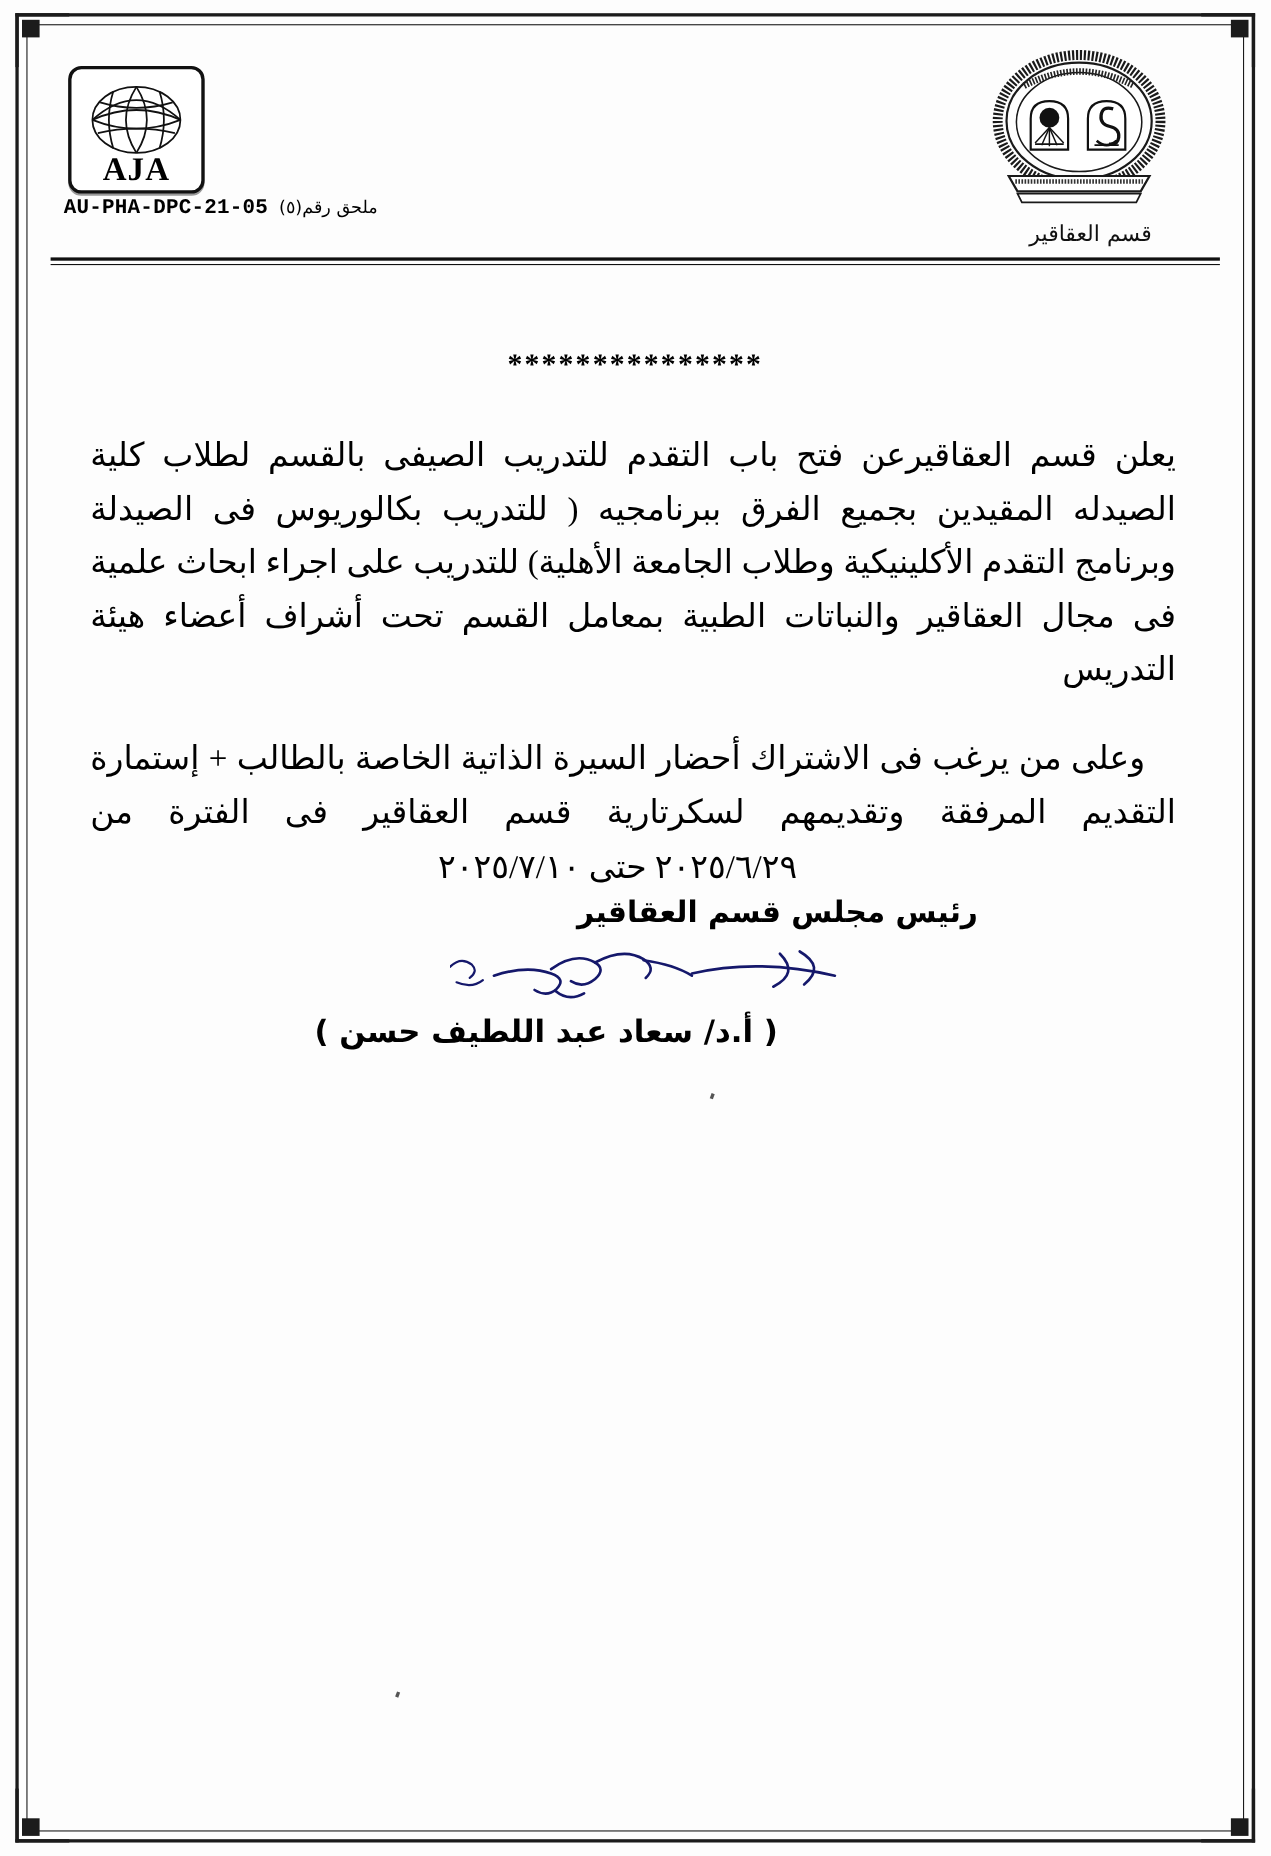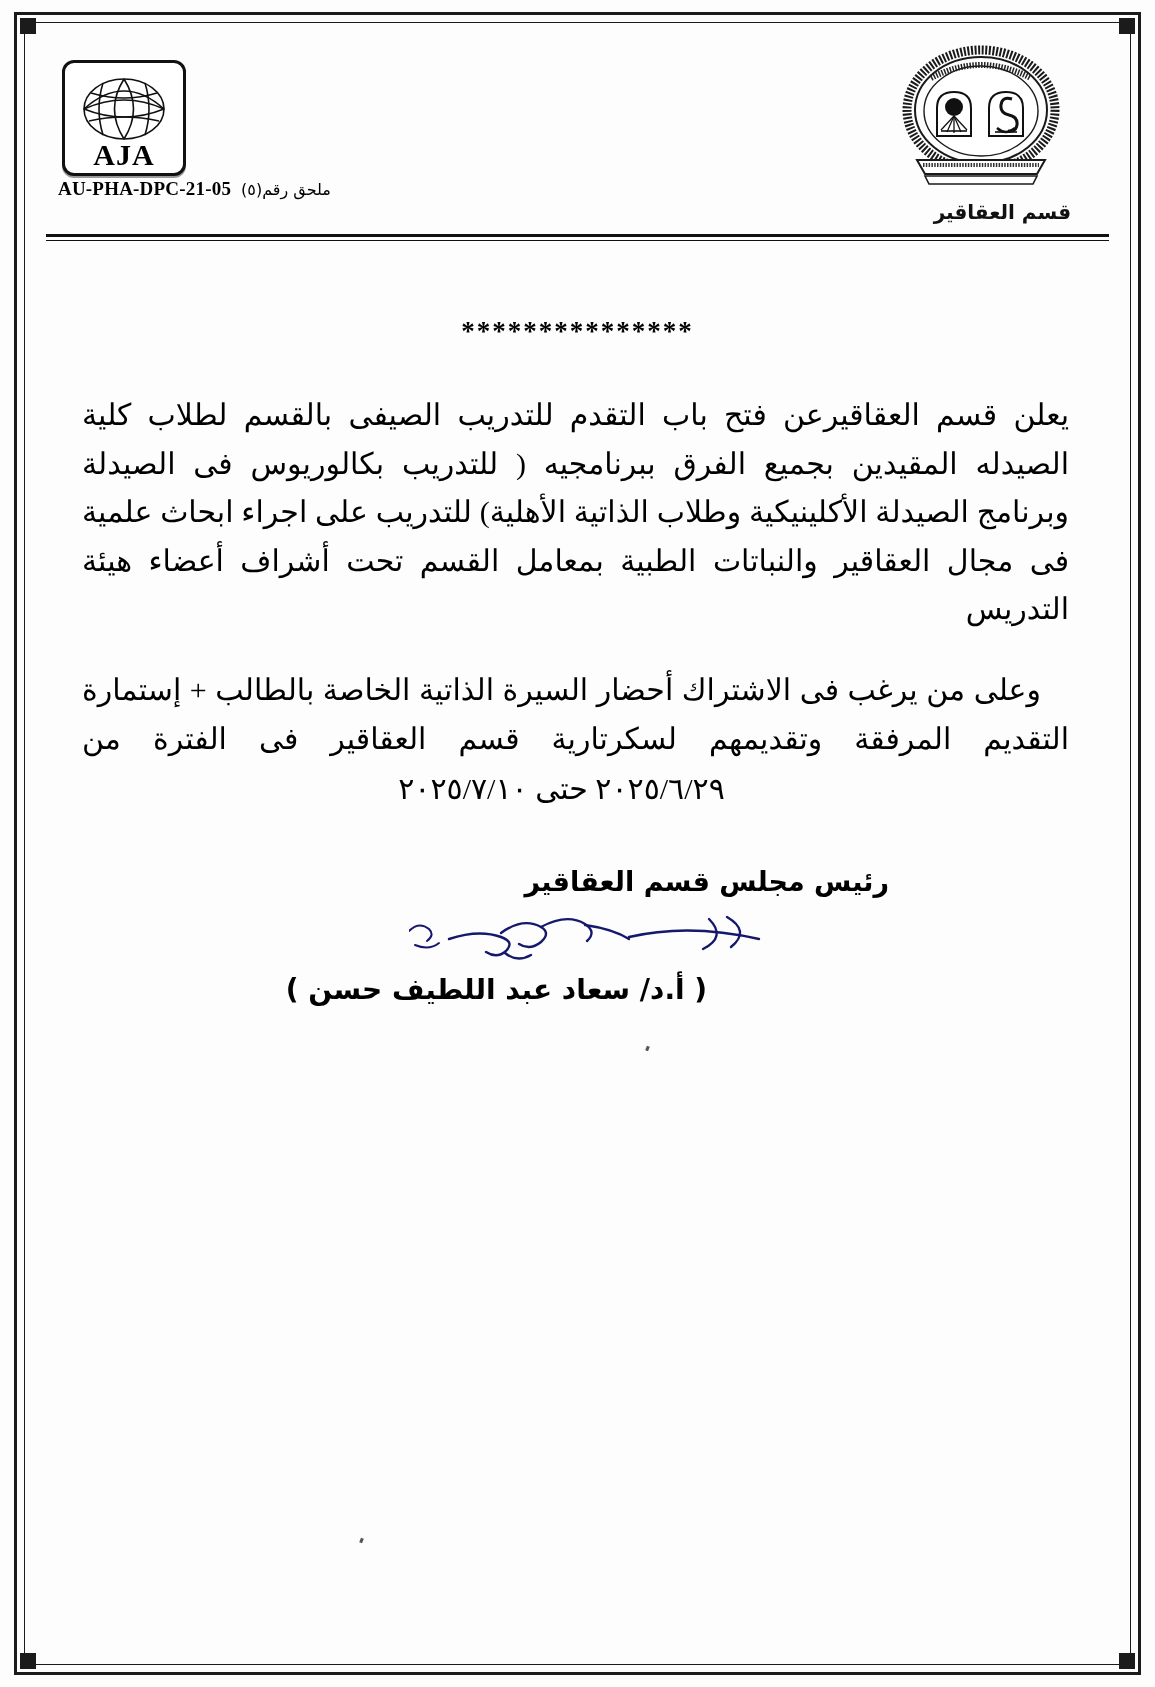--- a/index.html
+++ b/index.html
@@ -72,37 +72,37 @@
     color:#000;line-height:1;
   }
   .code-line{
     position:absolute;
     left:18px;top:140px;
     width:330px;
     display:flex;align-items:baseline;justify-content:flex-start;
     direction:ltr;gap:10px;
   }
   .code-en{
-    font-family:Liberation Serif, serif;
+    font-family:Liberation Mono, monospace;
     font-weight:bold;font-size:19px;letter-spacing:.2px;
     white-space:nowrap;
   }
   .code-ar{
     font-family:"DejaVu Sans",sans-serif;
     font-size:16px;direction:rtl;white-space:nowrap;
   }
 
   .logo-univ{
     position:absolute;right:44px;top:6px;
     width:180px;height:165px;
   }
   .dept-name{
-    position:absolute;right:44px;top:162px;
-    font-family:"DejaVu Sans",sans-serif;
-    font-weight:bold;font-size:20px;
+    position:absolute;right:68px;top:162px;
+    font-family:"DejaVu Sans",sans-serif;
+    font-weight:normal;font-size:20px;
     white-space:nowrap;
     color:#111;
   }
 
   .header-rule{
     position:absolute;left:6px;right:6px;top:196px;
     border-top:3px solid #111;
   }
   .header-rule2{
     position:absolute;left:6px;right:6px;top:202px;
@@ -150,21 +150,20 @@
   }
   .para .last-line{
     display:block;
     text-align:center;
     text-align-last:center;
     margin-top:2px;
   }
 
   
   .sign-block{
-    margin-top:52px;
     padding-right:150px;
     position:relative;
     height:210px;
   }
   .sign-title{
     font-family:"DejaVu Sans",sans-serif;
     font-weight:bold;font-size:27px;
     text-align:right;
     padding-right:30px;
   }
@@ -274,21 +273,21 @@
     <div class="title-block">
       <div class="stars">***************</div>
     </div>
 
     <div class="body-block">
 
       <div class="para p1">
         <span>يعلن قسم العقاقيرعن فتح باب التقدم للتدريب الصيفى</span>
         <span>بالقسم لطلاب كلية الصيدله المقيدين بجميع الفرق</span>
         <span>ببرنامجيه ( للتدريب بكالوريوس فى الصيدلة وبرنامج</span>
-        <span>الصيدلة الأكلينيكية وطلاب الذاتية الأهلية) للتدريب</span>
+        <span>التقدم الأكلينيكية وطلاب الجامعة الأهلية) للتدريب</span>
         <span>على اجراء ابحاث علمية فى مجال العقاقير والنباتات</span>
         <span>الطبية بمعامل القسم تحت أشراف أعضاء هيئة التدريس</span>
       </div>
 
       <div class="para p2">
         <span>وعلى من يرغب فى الاشتراك أحضار السيرة الذاتية</span>
         <span>الخاصة بالطالب + إستمارة التقديم المرفقة</span>
         <span>وتقديمهم لسكرتارية قسم العقاقير فى الفترة من</span>
         <span class="last-line">٢٠٢٥/٦/٢٩ حتى ٢٠٢٥/٧/١٠</span>
       </div>

